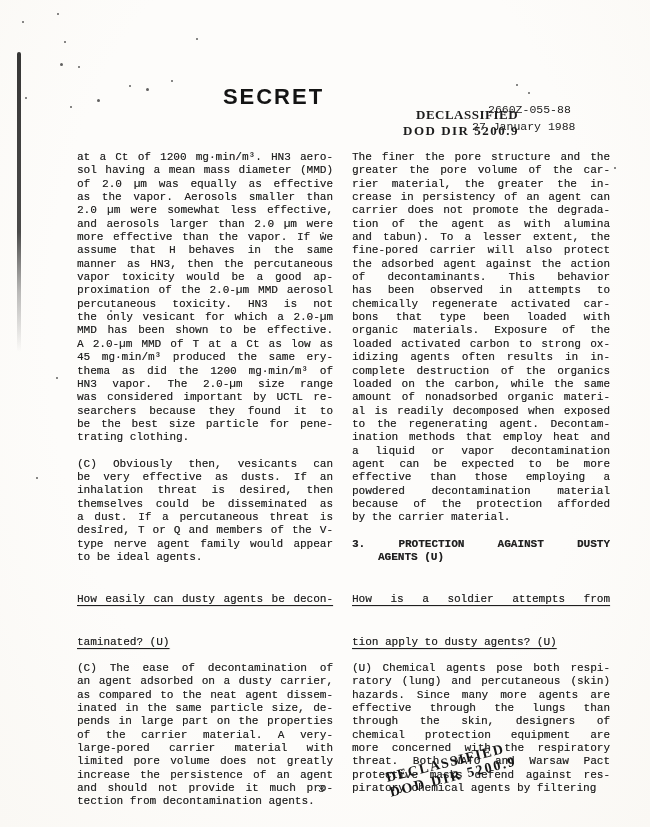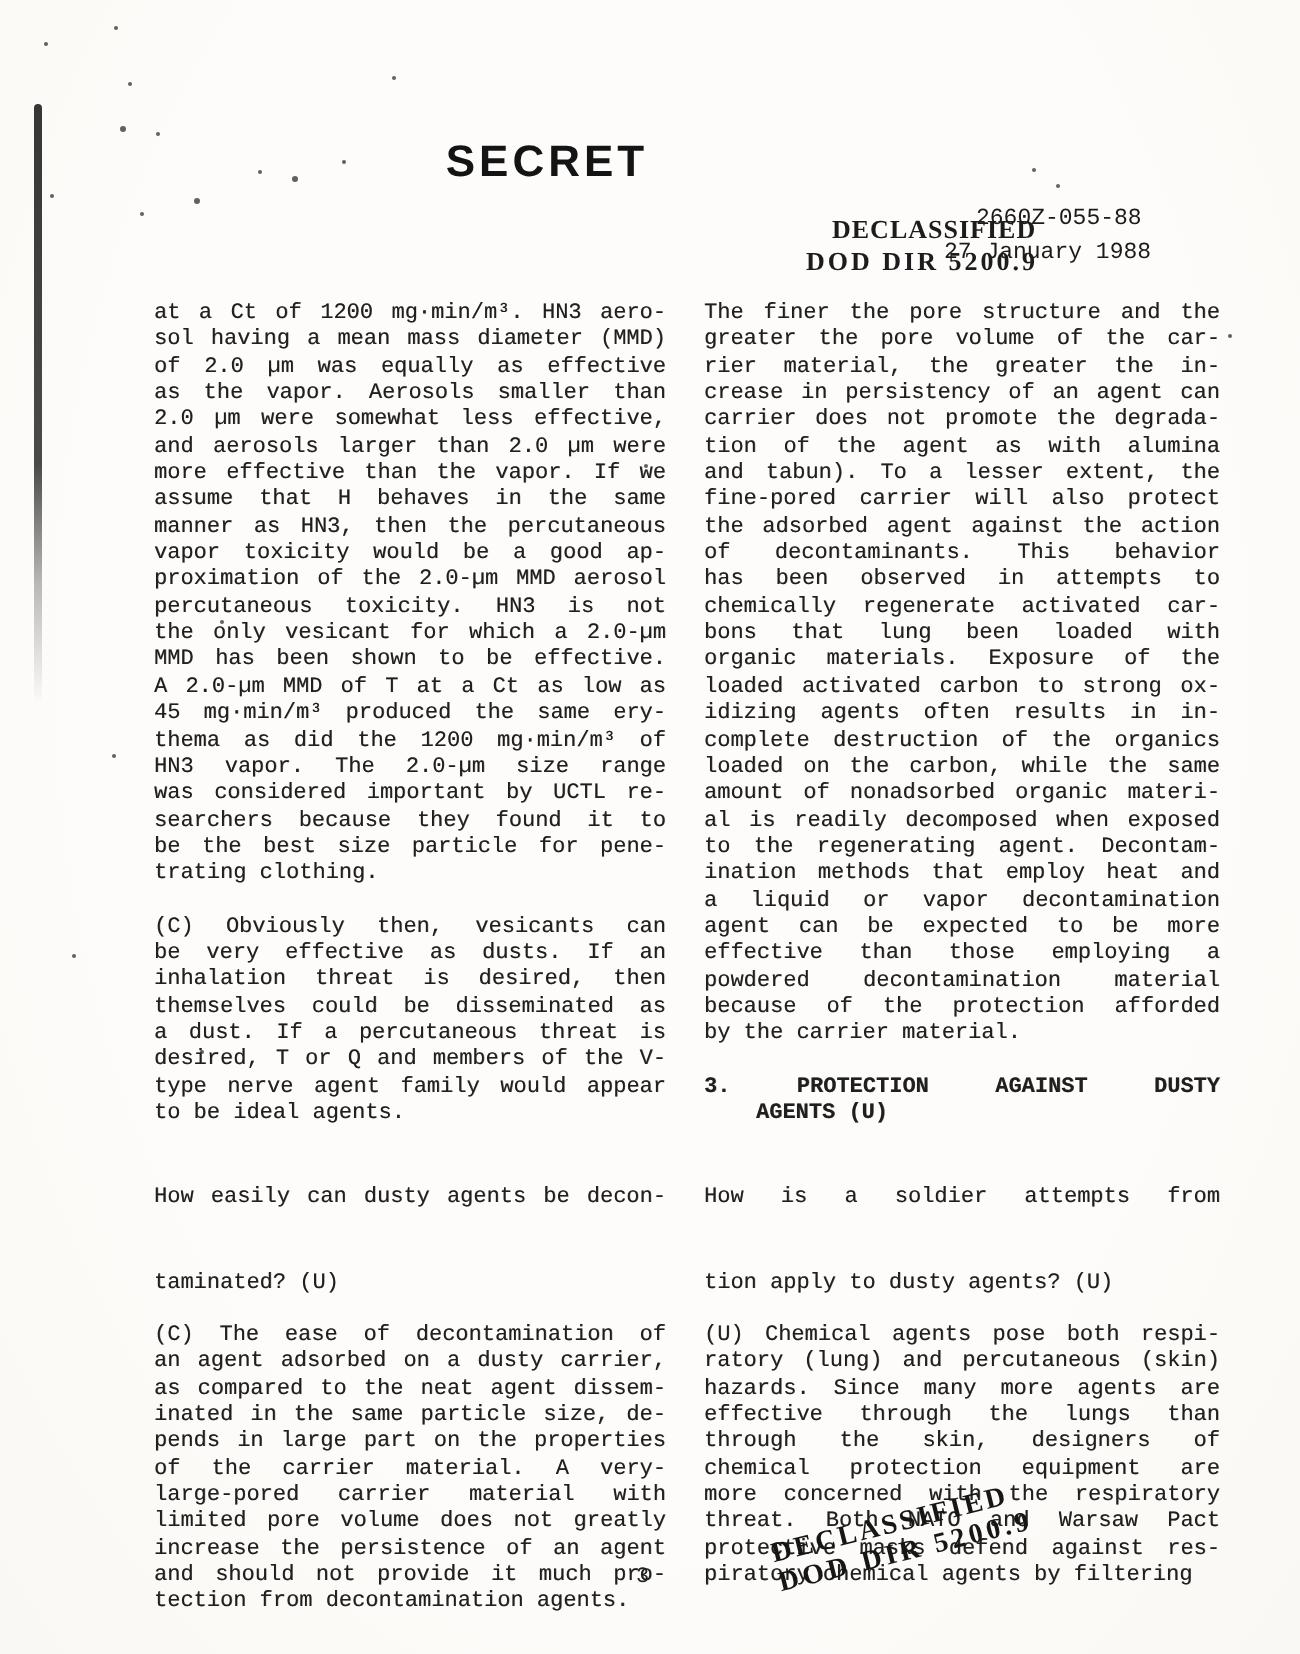--- a/index.html
+++ b/index.html
@@ -16,21 +16,21 @@
   }
   
   .edge-line {
     position: absolute; left: 17px; top: 52px; width: 4px; height: 300px;
     background: linear-gradient(to bottom, rgba(20,20,20,0.85) 0%, rgba(30,30,30,0.8) 60%, rgba(60,60,60,0.35) 80%, rgba(90,90,90,0) 100%);
     border-radius: 2px;
   }
   .speck { position: absolute; background: #2c2c2c; border-radius: 50%; opacity: 0.75; }
   
   .secret {
-    position: absolute; top: 68px; left: 0; width: 547px;
+    position: absolute; top: 84px; left: 0; width: 547px;
     text-align: center;
     font-family: "Liberation Sans", sans-serif;
     font-weight: 700; font-size: 22px; letter-spacing: 2px; color: #141414;
   }
   .stamp-top {
     position: absolute; left: 416px; top: 107px;
     font-family: "Liberation Serif", "DejaVu Serif", serif;
     font-weight: 700; font-size: 13px; line-height: 16px;
     color: #1c1c1c; letter-spacing: 0.5px; white-space: nowrap;
   }
@@ -45,21 +45,21 @@
   .col {
     position: absolute; top: 151px;
     font-size: 11px; line-height: 13.35px; color: #1f1f1f;
     text-shadow: 0.2px 0.2px 0.2px rgba(40,40,40,0.55);
   }
   .col-left { left: 77px; width: 256px; }
   .col-right { left: 352px; width: 258px; }
   .block { margin-bottom: 13px; }
   .tl { text-align: justify; text-align-last: justify; min-height: 13.35px; }
   .tl-last { text-align-last: left; }
-  .q .tl { text-underline-offset: 2.5px; text-decoration-thickness: 1px; margin-top: 29px; }
+  .q .tl { text-decoration: underline; text-underline-offset: 2.5px; text-decoration-thickness: 1px; margin-top: 29px; }
   .h3 .tl { font-weight: 700; }
   .h3 .tl-last { padding-left: 26px; }
   
   .page-number {
     position: absolute; left: 318px; top: 783px;
     font-size: 11px; color: #222;
   }
   .stamp-bottom {
     position: absolute; left: 388px; top: 770px;
     transform: rotate(-14deg); transform-origin: left center;
@@ -169,21 +169,21 @@
         <div class="tl">rier material, the greater the in-</div>
         <div class="tl">crease in persistency of an agent can</div>
         <div class="tl">carrier does not promote the degrada-</div>
         <div class="tl">tion of the agent as with alumina</div>
         <div class="tl">and tabun). To a lesser extent, the</div>
         <div class="tl">fine-pored carrier will also protect</div>
         <div class="tl">the adsorbed agent against the action</div>
         <div class="tl">of decontaminants. This behavior</div>
         <div class="tl">has been observed in attempts to</div>
         <div class="tl">chemically regenerate activated car-</div>
-        <div class="tl">bons that lung been loaded with</div>
+        <div class="tl">bons that type been loaded with</div>
         <div class="tl">organic materials. Exposure of the</div>
         <div class="tl">loaded activated carbon to strong ox-</div>
         <div class="tl">idizing agents often results in in-</div>
         <div class="tl">complete destruction of the organics</div>
         <div class="tl">loaded on the carbon, while the same</div>
         <div class="tl">amount of nonadsorbed organic materi-</div>
         <div class="tl">al is readily decomposed when exposed</div>
         <div class="tl">to the regenerating agent. Decontam-</div>
         <div class="tl">ination methods that employ heat and</div>
         <div class="tl">a liquid or vapor decontamination</div>

